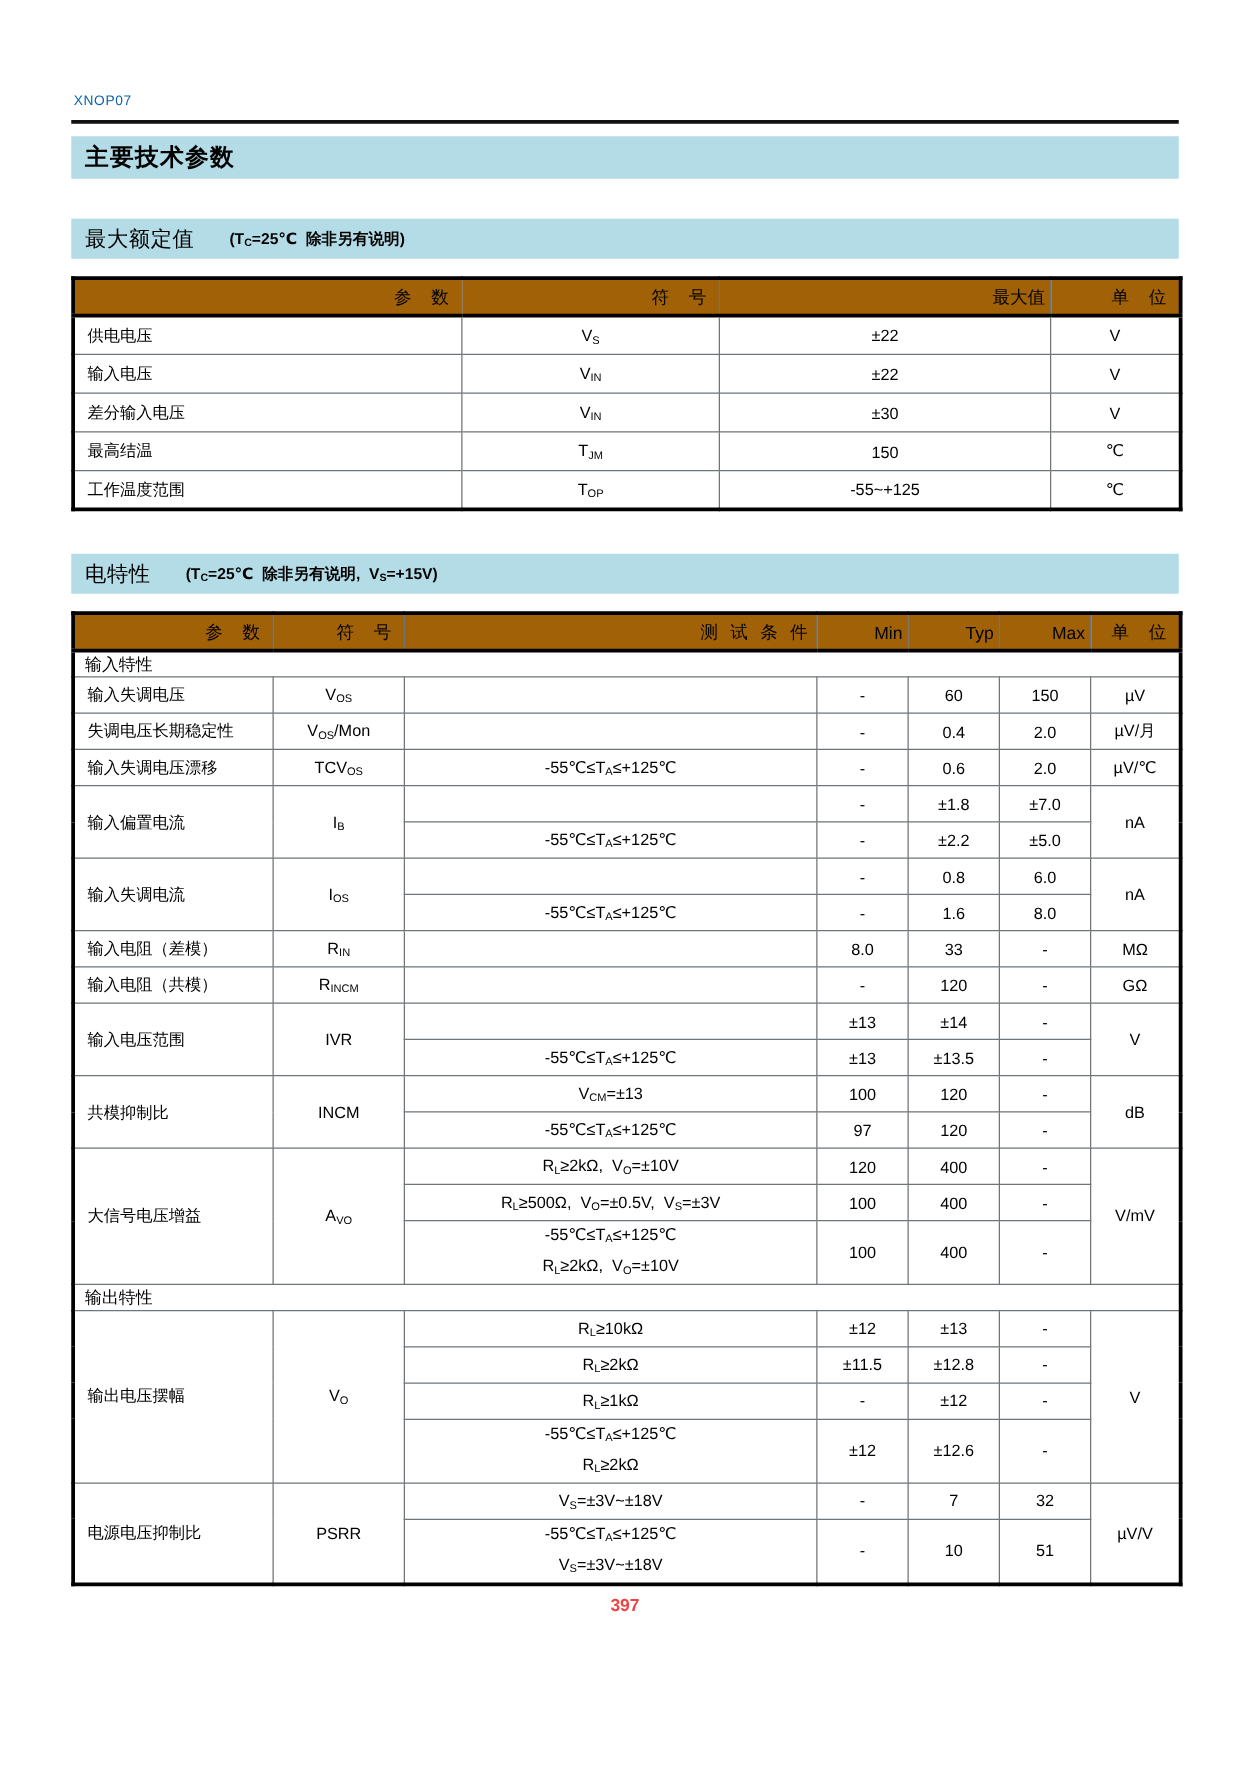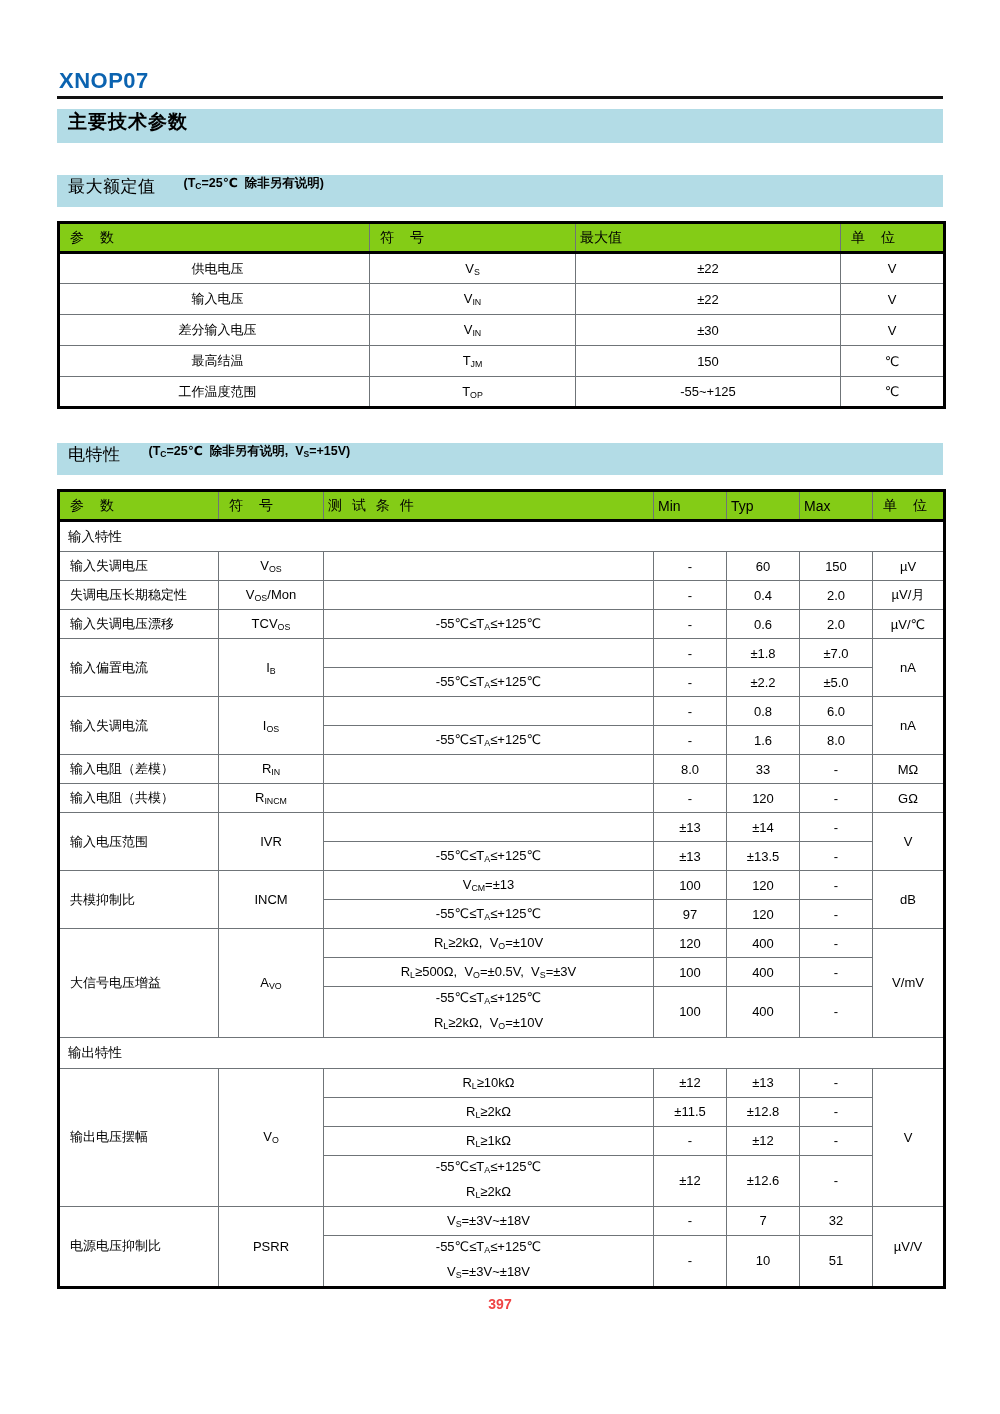--- a/index.html
+++ b/index.html
@@ -25,38 +25,39 @@
   }
   .content {
     position: absolute;
     left: 57px;
     top: 70px;
     width: 886px;
   }
 
   
   .doc-title {
-    font-size: 22px;
-    font-weight: bold;
+    font-size: 11px;
+    font-weight: normal;
     color: #0b63b0;
     letter-spacing: .5px;
     line-height: 22px;
     margin: 0 0 4px 2px;
   }
   .title-rule {
     height: 0;
     border-top: 3px solid #111;
     margin: 0 0 10px 0;
   }
 
   
   .banner {
     background: #b3dce6;
     height: 34px;
     display: flex;
+    align-items: center;
     padding-left: 11px;
     box-sizing: border-box;
   }
   .banner-main {
     font-size: 19px;
     font-weight: bold;
     letter-spacing: 1px;
   }
   .banner-sub {
     height: 32px;
@@ -88,38 +89,38 @@
     border: 1px solid #6f7478;
     padding: 0 4px;
     box-sizing: border-box;
     vertical-align: middle;
     font-weight: normal;
   }
   table.tbl {
     border: 3px solid #000;
   }
   .hdr td {
-    background: #84cc16;
+    background: #a16207;
     font-weight: bold;
-    text-align: left;
+    text-align: right;
     font-size: 14px;
     height: 30px;
     border-bottom: 3px solid #000 !important;
   }
   .hdr td.sp { letter-spacing: 6px; text-indent: 6px; }
   .c  { text-align: center; }
   .l  { text-align: left; padding-left: 10px !important; }
   .sub-section td {
     font-weight: bold;
     font-size: 13.5px;
-    height: 31px;
+    height: 21px;
     text-align: left;
     padding-left: 8px !important;
   }
-  .r31 td { height: 31px; text-align: center; }
+  .r31 td { height: 31px; }
   .r29 td { height: 29px; }
 
   sub { font-size: 0.68em; vertical-align: -0.22em; }
   .nb { white-space: nowrap; }
   .page-num {
     text-align: center;
     font-size: 14px;
     font-weight: bold;
     color: #ef4444;
     margin-top: 7px;

